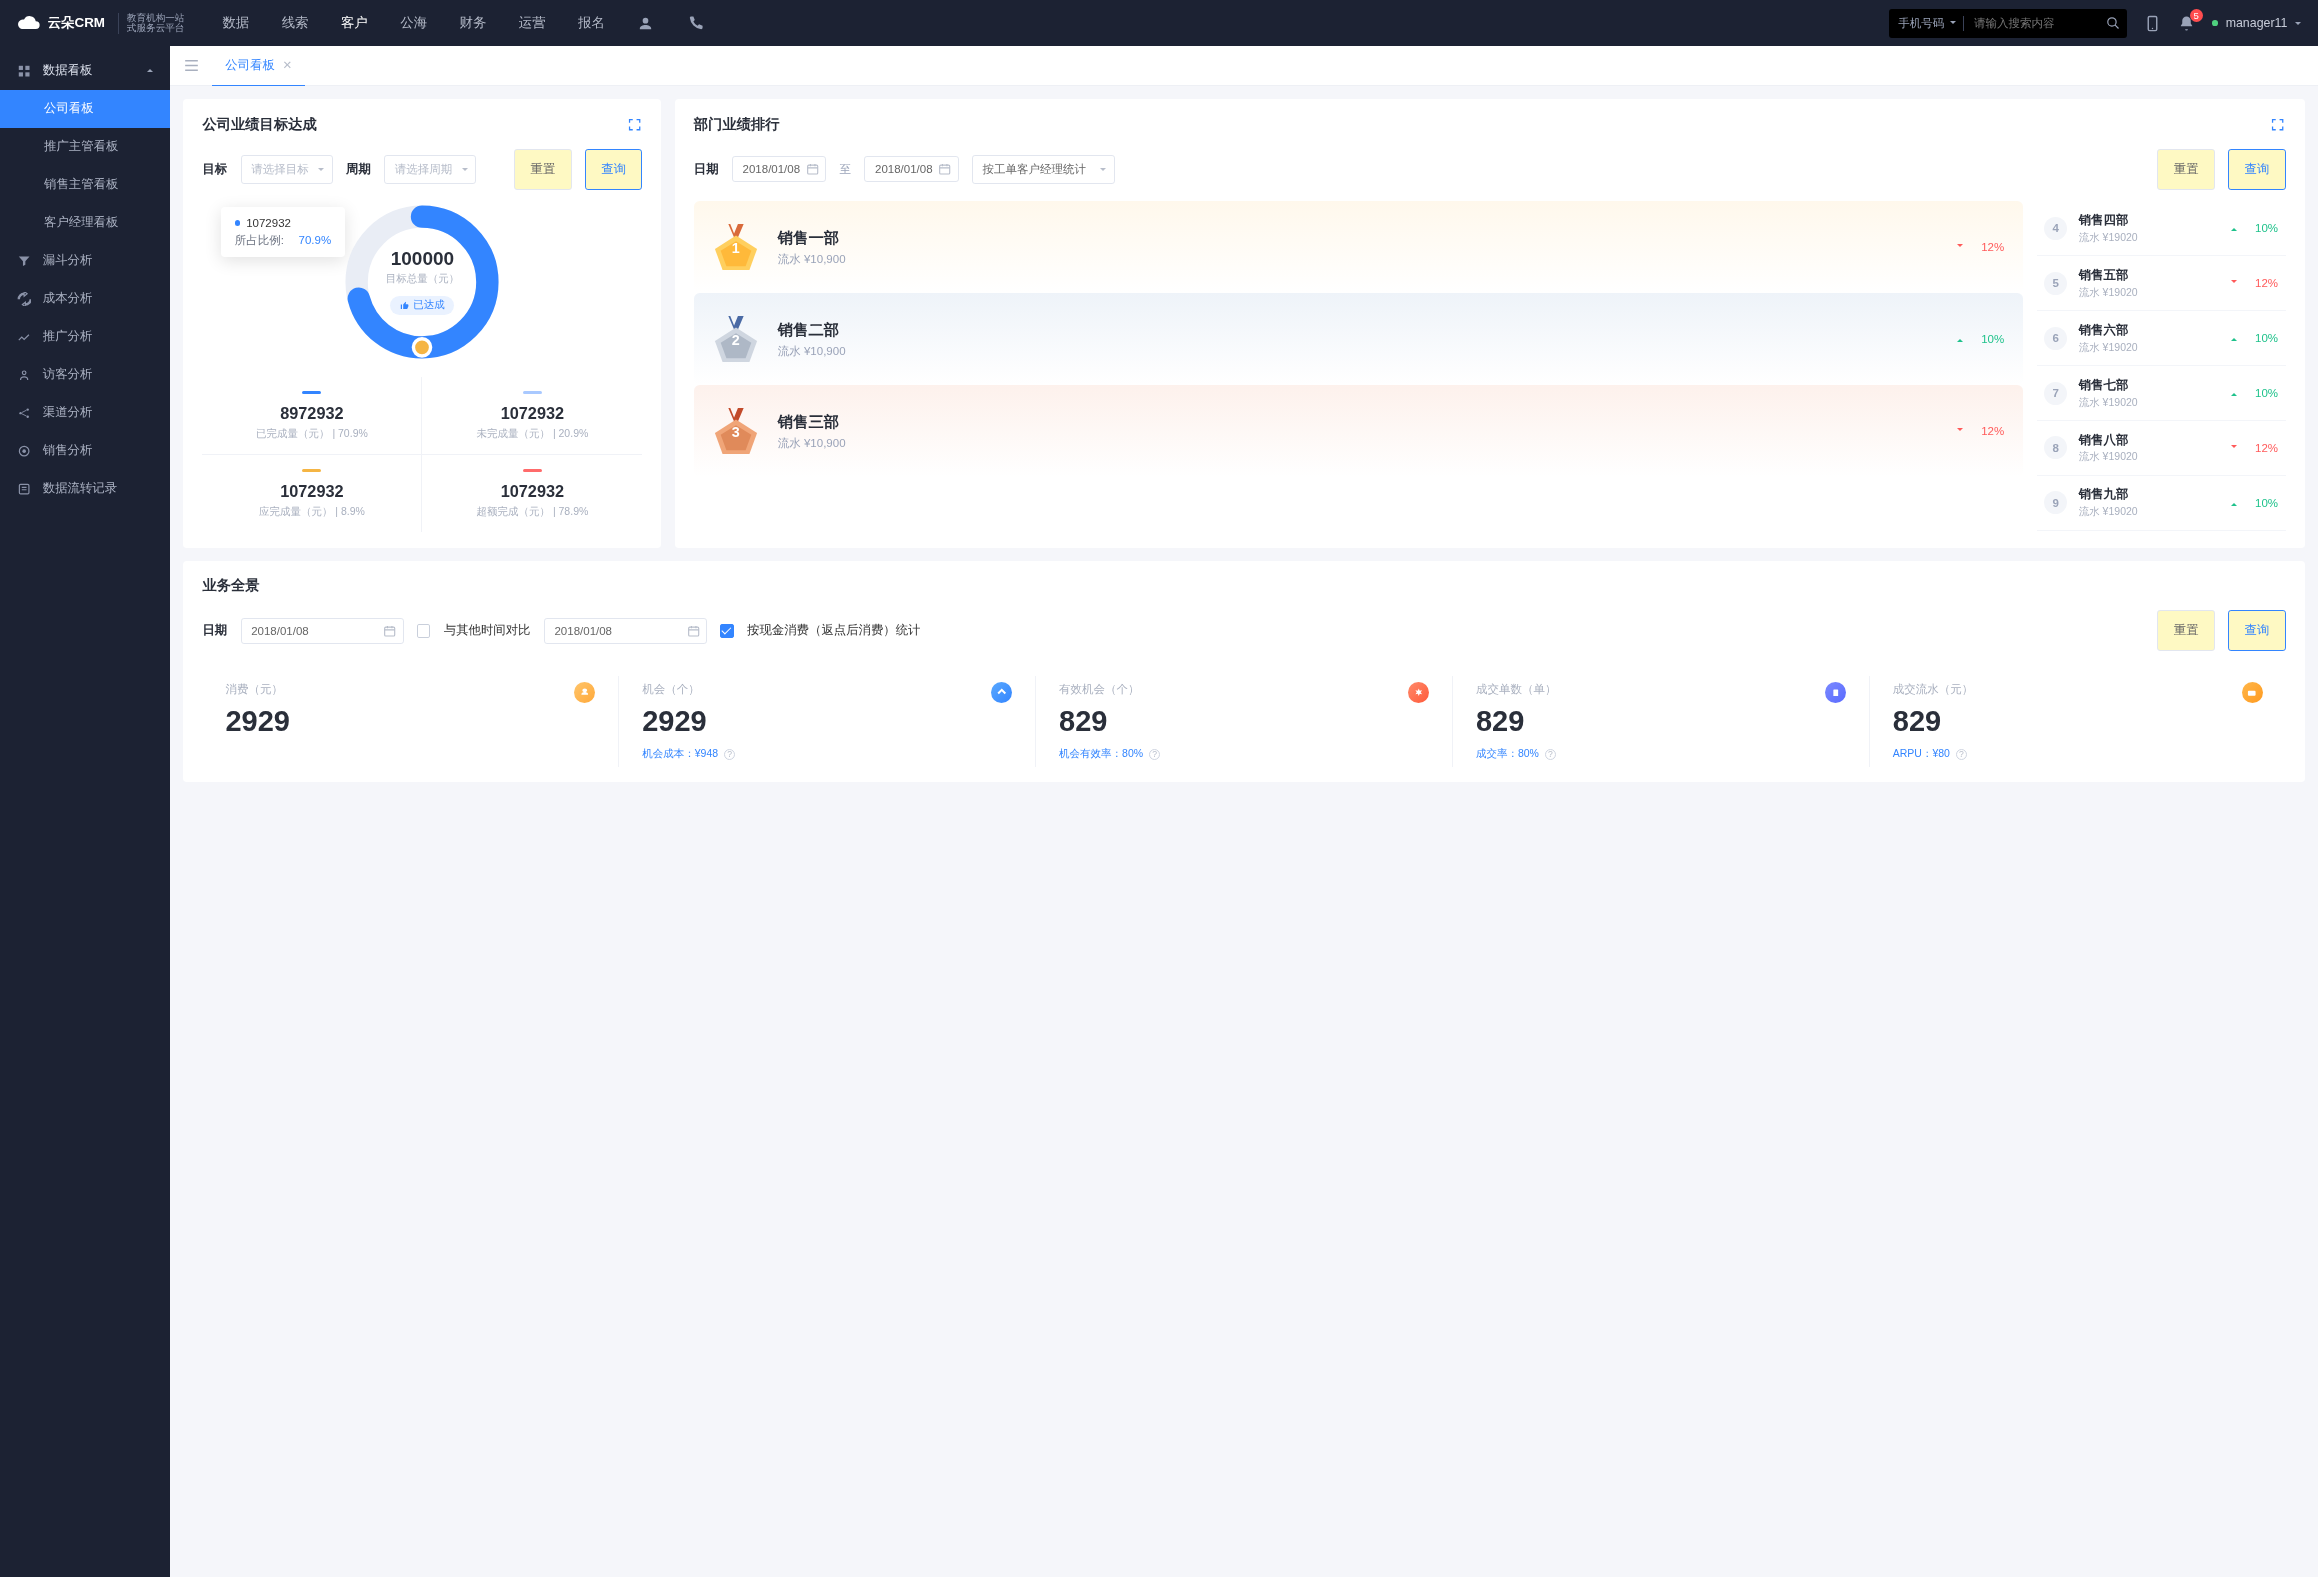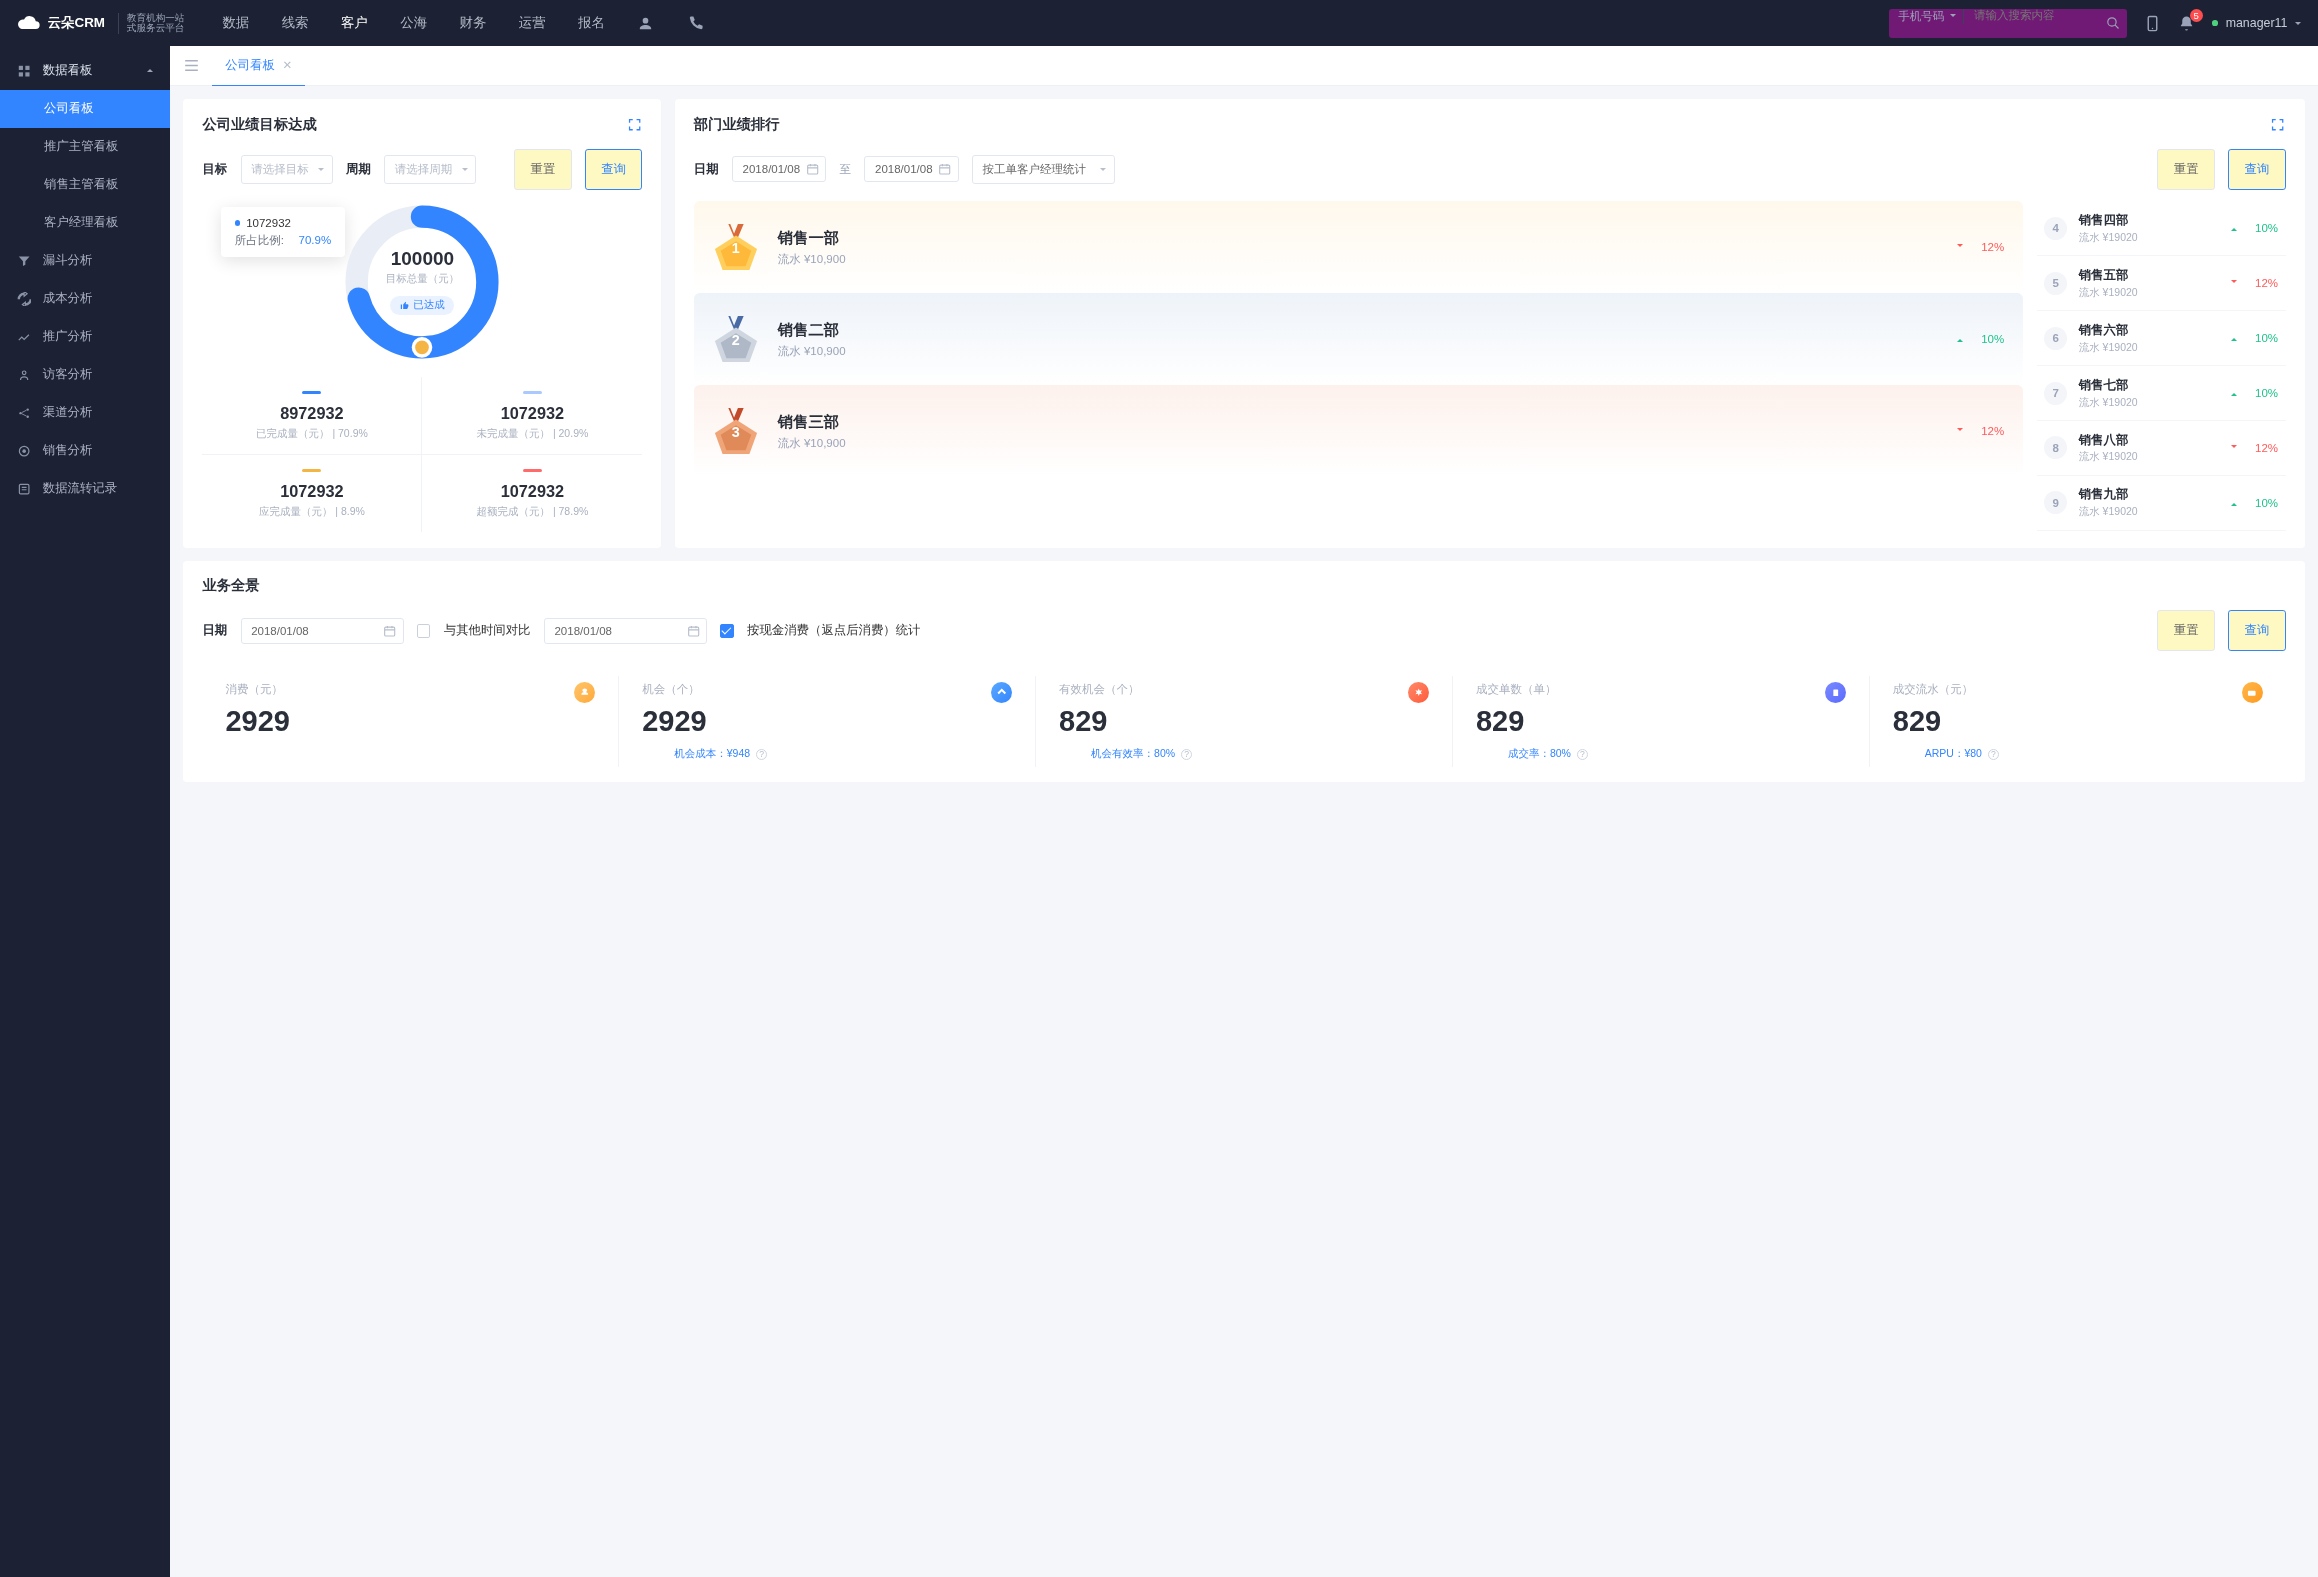--- a/index.html
+++ b/index.html
@@ -8,21 +8,21 @@
 .topbar{height:46px;background:#1c2233;display:flex;align-items:center;color:#b5bbc9;padding:0 17px;}
 .logo{display:flex;align-items:center;gap:5.7px;color:#fff;font-size:11.5px;}
 .logo-cloud{width:25px;height:19px;}
 .logo-text{font-weight:600;font-size:13.4px;letter-spacing:0;}
 .logo-sub{border-left:1px solid #3a4258;margin-left:7.6px;padding-left:7.6px;font-size:9.6px;line-height:10.5px;color:#9aa3b8;}
 .topnav{display:flex;margin-left:38px;gap:32.5px;}
 .topnav a{color:#b5bbc9;text-decoration:none;font-size:13.4px;cursor:pointer;}
 .topnav a.on{color:#fff;}
 .topnav a.icon{display:flex;align-items:center;}
 .topright{margin-left:auto;display:flex;align-items:center;gap:17px;}
-.search-wrap{display:flex;align-items:flex-start;background:#701a75;border-radius:2.9px;height:29px;overflow:hidden;}
+.search-wrap{display:flex;align-items:center;background:#000000;border-radius:2.9px;height:29px;overflow:hidden;}
 .search-sel{padding:0 19px 0 9.6px;border-right:1px solid #3a4258;color:#9aa3b8;font-size:11.5px;position:relative;cursor:pointer;}
 .search-sel::after{content:"";position:absolute;right:7.6px;top:50%;border:3.8px solid transparent;border-top-color:#9aa3b8;margin-top:-1.9px;}
 .search-input{background:transparent;border:none;outline:none;color:#ccc;padding:0 9.6px;width:134px;font-size:11.5px;}
 .search-btn{width:29px;height:29px;display:flex;align-items:center;justify-content:center;cursor:pointer;}
 .top-icon{width:17px;height:17px;color:#9aa3b8;cursor:pointer;position:relative;}
 .badge{position:absolute;top:-5.7px;right:-7.6px;background:#ff4d4f;color:#fff;border-radius:7.6px;font-size:9.6px;min-width:13.4px;height:13.4px;display:flex;align-items:center;justify-content:center;padding:0 2.9px;}
 .user{display:flex;align-items:center;gap:7.6px;color:#c7ccd9;font-size:12.4px;cursor:pointer;}
 .user-dot{width:5.7px;height:5.7px;border-radius:50%;background:#4fd07f;}
 .user-caret{border:3.8px solid transparent;border-top-color:#9aa3b8;margin-top:3.8px;}
 
@@ -111,21 +111,21 @@
 .chk{width:13.4px;height:13.4px;border:1px solid #c9cfdb;border-radius:1.9px;cursor:pointer;}
 .chk.on{background:#3385ff;border-color:#3385ff;position:relative;}
 .chk.on::after{content:"";position:absolute;left:2.9px;top:0;width:3.8px;height:7.6px;border:solid #fff;border-width:0 1.9px 1.9px 0;transform:rotate(45deg);}
 .pano-grid{display:flex;margin-top:25px;}
 .pano-cell{flex:1;padding:5.7px 23px;border-right:1px solid #f0f2f7;position:relative;}
 .pano-cell:last-child{border-right:none;}
 .pano-lab{font-size:11.5px;color:#a9b0bf;}
 .pano-ico{float:right;width:21px;height:21px;border-radius:50%;}
 .pano-num{font-size:29px;font-weight:800;color:#2a2f3a;margin-top:7.6px;}
 .pano-sub{font-size:10.5px;margin-top:9.6px;display:flex;align-items:center;gap:5.7px;}
-.pano-sub .k{color:#3385ff;margin-left:32px;}
+.pano-sub .k{color:#3385ff;}
 .pano-sub .q{width:11.5px;height:11.5px;border:1px solid #cfd5e1;border-radius:50%;font-size:8.6px;color:#b7bdca;display:inline-flex;align-items:center;justify-content:center;}
 .ico-circle{display:flex;align-items:center;justify-content:center;color:#fff;}
 .ico-c1{background:linear-gradient(135deg,#ffc56b,#ffa93a);}
 .ico-c2{background:linear-gradient(135deg,#5aa9ff,#3385ff);}
 .ico-c3{background:linear-gradient(135deg,#ff8a6b,#ff5a3a);}
 .ico-c4{background:linear-gradient(135deg,#7b8aff,#5a6aff);}
 .ico-c5{background:linear-gradient(135deg,#ffb74a,#ff9a1f);}
 </style>
 </head>
 <body>

